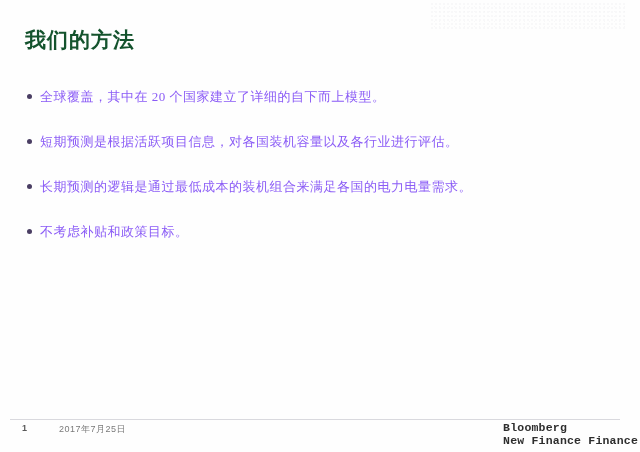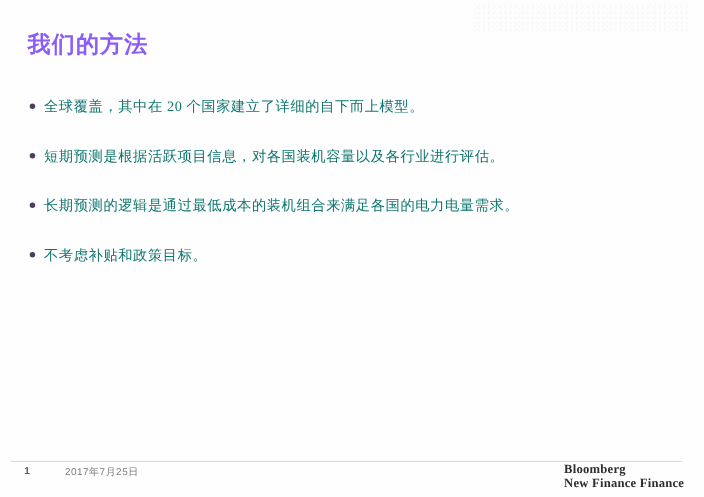--- a/index.html
+++ b/index.html
@@ -32,40 +32,40 @@
   }
 
   .title {
     position: absolute;
     left: 25px;
     top: 26px;
     margin: 0;
     font-size: 21px;
     font-weight: bold;
     letter-spacing: 1px;
-    color: #8b5cf6;
+    color: #14532d;
     font-family: "Liberation Sans", "DejaVu Sans", sans-serif;
   }
 
   .bullets {
     position: absolute;
     left: 27px;
     top: 88px;
     margin: 0;
     padding: 0;
     list-style: none;
     width: 580px;
   }
   .bullet {
     position: relative;
     height: 45px;
     padding-left: 13px;
     font-size: 13px;
     line-height: 18px;
-    color: #0f766e;
+    color: #8b5cf6;
     font-family: "Liberation Serif", "DejaVu Serif", serif;
     letter-spacing: 0.5px;
   }
   .dot {
     position: absolute;
     left: 0;
     top: 6px;
     width: 5px;
     height: 5px;
     border-radius: 50%;
@@ -91,25 +91,25 @@
   .footer-date {
     position: absolute;
     left: 59px;
     top: 423px;
     font-size: 9px;
     color: #7a7a7a;
     letter-spacing: 0.5px;
   }
   .brand {
     position: absolute;
-    right: 18px;
+    right: 2px;
     top: 421px;
     text-align: left;
     color: #2e2e2e;
-    font-family: Liberation Serif, serif;
+    font-family: Liberation Mono, monospace;
   }
   .brand-line1, .brand-line2 {
     font-size: 11.5px;
     font-weight: bold;
     line-height: 13px;
     letter-spacing: 0.2px;
   }
 </style>
 </head>
 <body>

